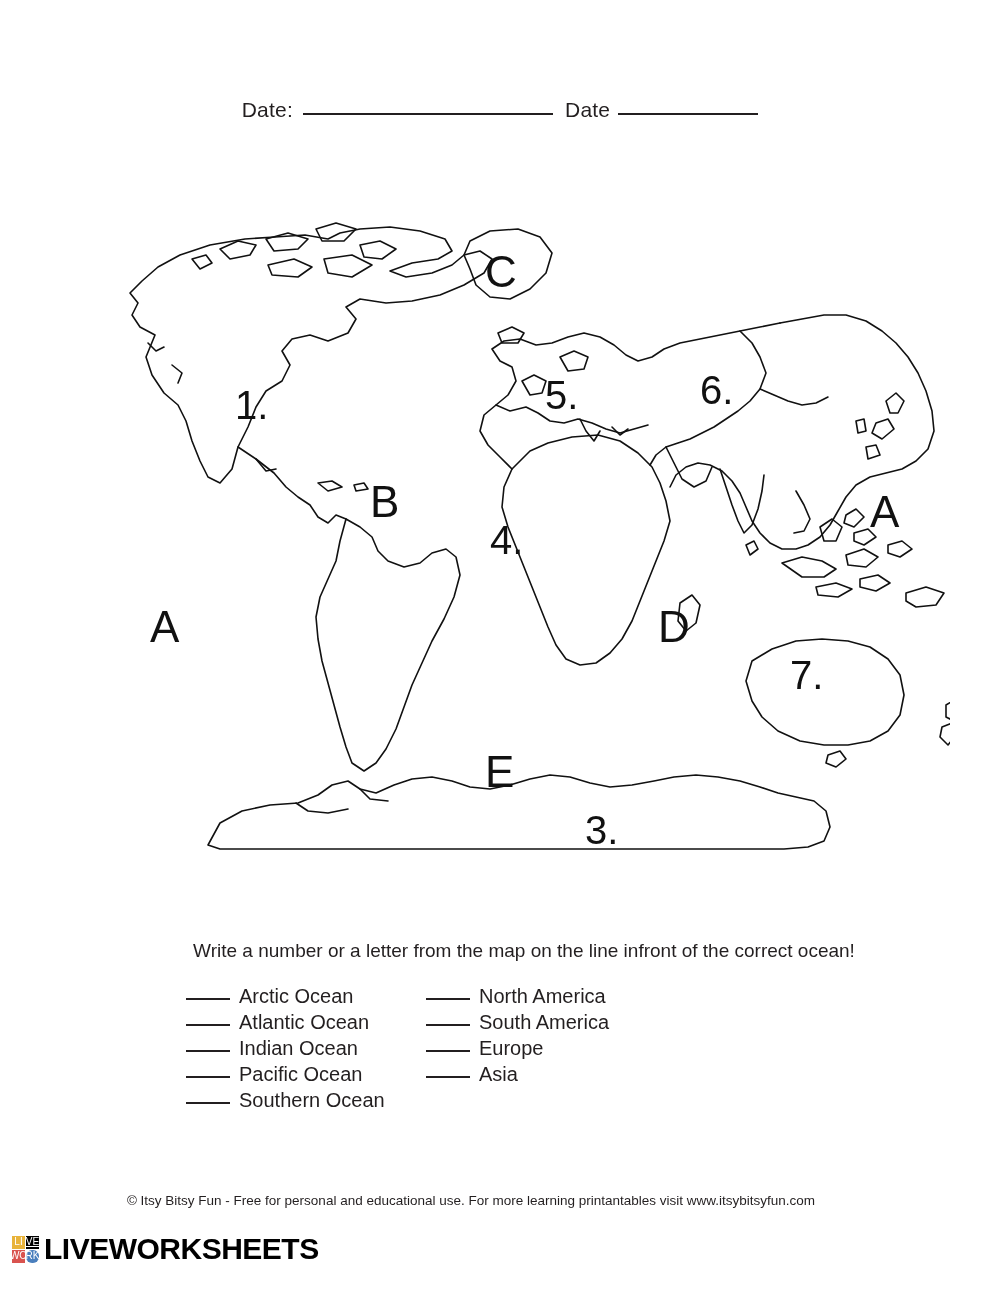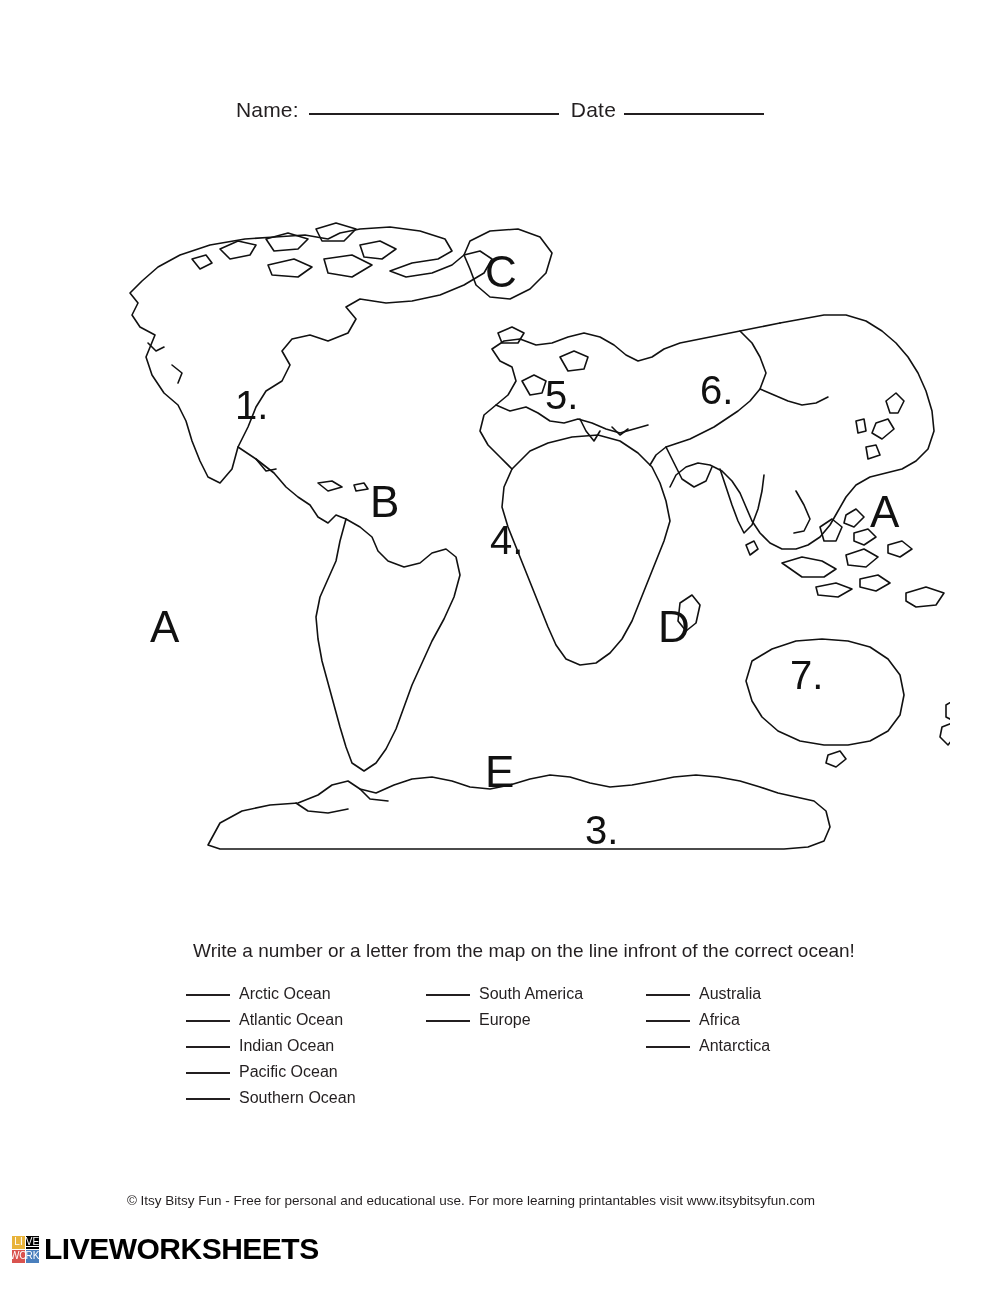--- a/index.html
+++ b/index.html
@@ -84,21 +84,21 @@
   }
 
   
   .answers {
     position: absolute;
     top: 985px;
     left: 186px;
     width: 700px;
     display: flex;
     gap: 0px;
-    font-size: 16px;
+    font-size: 20px;
     color: #231f20;
   }
   .answers .col { display: flex; flex-direction: column; }
   .answers .col.c1 { width: 240px; }
   .answers .col.c2 { width: 220px; }
   .answers .col.c3 { width: 220px; }
   .answer-item {
     display: flex;
     align-items: baseline;
     height: 26px;
@@ -155,21 +155,21 @@
     font-weight: bold;
     color: #000000;
     letter-spacing: -0.5px;
     font-family: "Liberation Sans", sans-serif;
   }
 </style>
 </head>
 <body>
 
 <div class="name-date-row">
-  <span class="field">Name:</span>
+  <span class="field">Date:</span>
   <span class="underline-long"></span>
   <span class="field">Date</span>
   <span class="underline-short"></span>
 </div>
 
 <div class="map-area">
   <svg class="map-svg" width="890" height="670" viewBox="0 0 890 670">
     <g fill="none" stroke="#111111" stroke-width="1.6" stroke-linejoin="round" stroke-linecap="round">
 
       <path d="M95,120 L80,112 L72,100 L78,88 L70,78 L82,66 L98,52 L120,40 L150,30 L185,24 L215,22 L245,20 L268,24 L280,18 L300,14 L330,12 L360,16 L385,24 L392,36 L378,44 L352,48 L330,56 L346,62 L372,58 L392,50 L404,40 L420,36 L432,44 L424,58 L404,70 L380,80 L352,86 L326,88 L300,84 L286,92 L296,104 L288,118 L268,126 L250,120 L232,124 L222,136 L230,150 L222,166 L206,176 L196,192 L188,212 L178,232 L172,254 L160,268 L148,262 L140,246 L132,226 L126,206 L118,190 L104,178 L92,160 L86,142 Z"></path>
@@ -287,47 +287,41 @@
     </div>
     <div class="answer-item">
       <span class="blank"></span>
       <span>Southern Ocean</span>
     </div>
   </div>
 
   <div class="col c2">
     <div class="answer-item">
       <span class="blank"></span>
+      <span>North America</span>
+    </div>
+    <div class="answer-item">
+      <span class="blank"></span>
       <span>South America</span>
     </div>
     <div class="answer-item">
       <span class="blank"></span>
       <span>Europe</span>
     </div>
+    <div class="answer-item">
+      <span class="blank"></span>
+      <span>Asia</span>
+    </div>
   </div>
 
-  <div class="col c3">
-    <div class="answer-item">
-      <span class="blank"></span>
-      <span>Australia</span>
-    </div>
-    <div class="answer-item">
-      <span class="blank"></span>
-      <span>Africa</span>
-    </div>
-    <div class="answer-item">
-      <span class="blank"></span>
-      <span>Antarctica</span>
-    </div>
-  </div>
 </div>
 
 <div class="footer-credit">© Itsy Bitsy Fun - Free for personal and educational use. For more learning printantables visit www.itsybitsyfun.com</div>
 
 <div class="lw-logo">
   <div class="lw-squares">
     <div class="lw-sq" style="background:#e8b33a;">LI</div>
     <div class="lw-sq" style="background:#000000;text-decoration:underline;">VE</div>
     <div class="lw-sq" style="background:#d9534f;">WO</div>
-    <div class="lw-sq" style="background:#4a7fbd;">RK</div>
+    <div class="lw-sq" style="background:#4a7fbd;border-radius:6px;">RK</div>
   </div>
   <div class="lw-text">LIVEWORKSHEETS</div>
 </div>
 
 </body></html>

